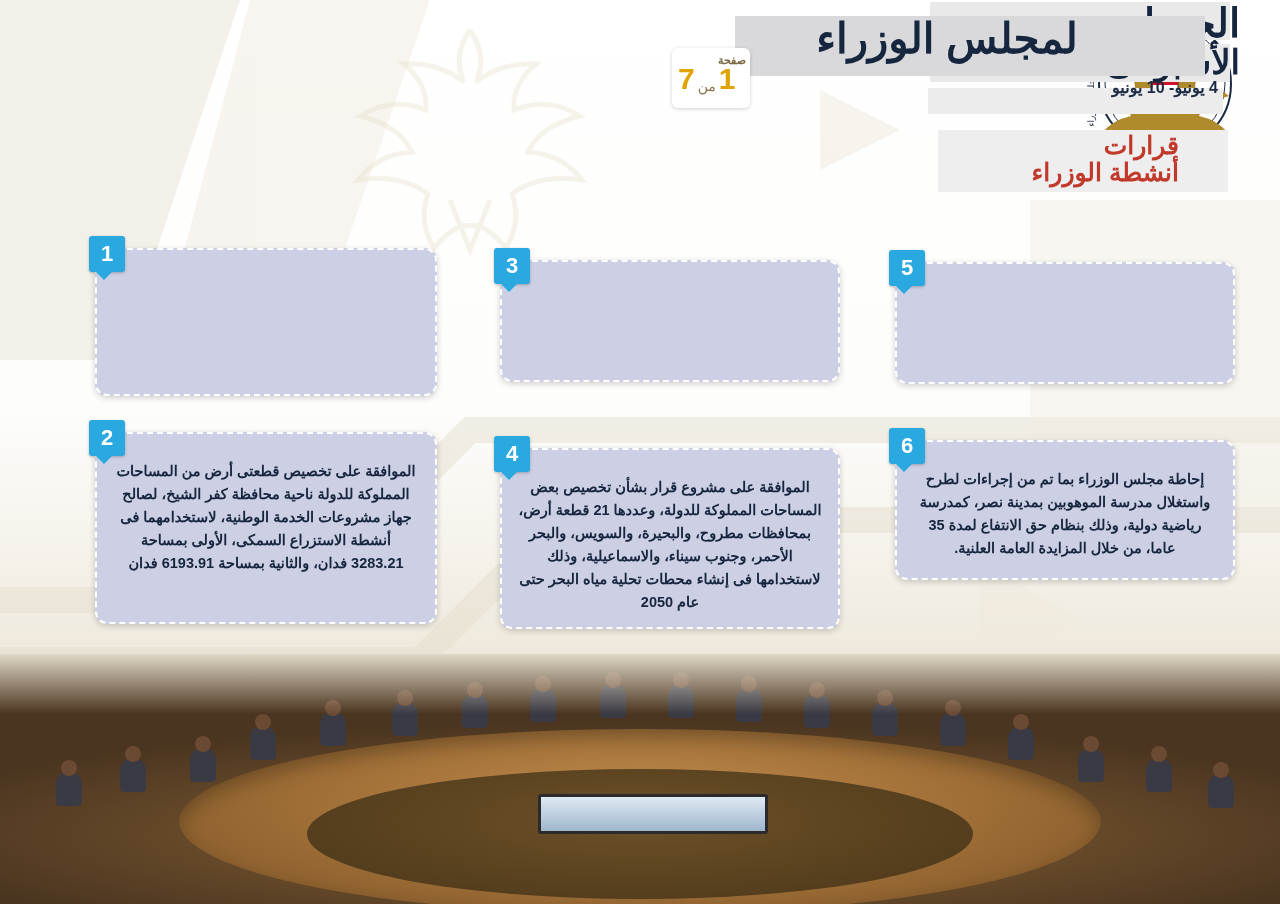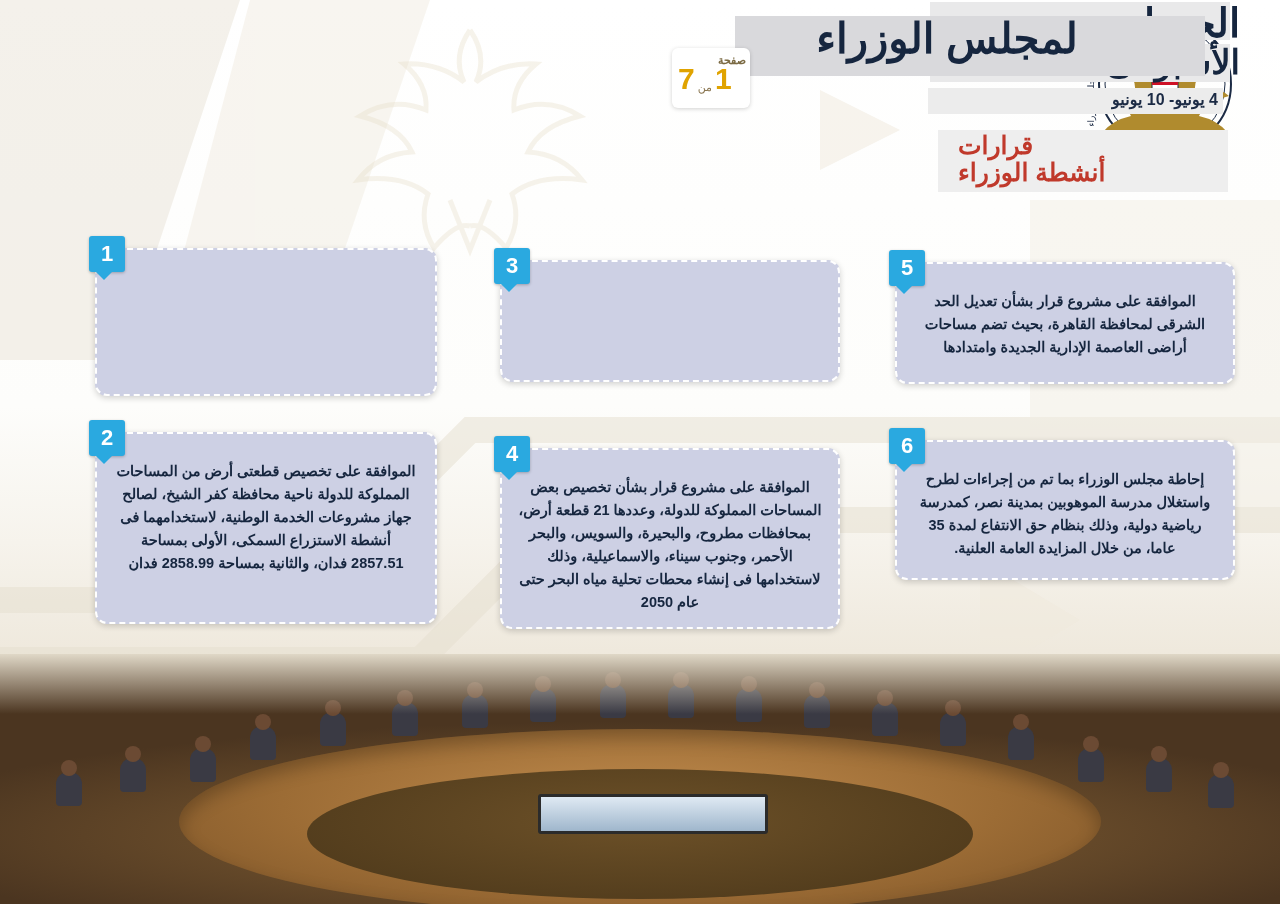--- a/index.html
+++ b/index.html
@@ -59,23 +59,23 @@
     direction: rtl;
   }
   .sect-band {
     position: absolute;
     left: 938px; top: 130px;
     width: 290px; height: 62px;
     background: #eeeeee;
   }
   .sect-text {
     position: absolute;
-    left: 958px; top: 131px;
+    left: 919px; top: 131px;
     width: 260px;
-    text-align: left;
+    text-align: right;
     font-size: 25px; font-weight: bold; color: #c0392b;
     line-height: 1.16;
     direction: rtl;
   }
 
   
   .page-badge {
     position: absolute;
     left: 672px; top: 48px;
     width: 78px; height: 60px;
@@ -89,21 +89,21 @@
     right: 4px; top: 6px;
     font-size: 11px; color: #7b6a43; font-weight: bold; text-align: center;
   }
   .page-badge .nums {
     position: absolute;
     left: 6px; top: 16px;
     display: flex; align-items: flex-end; gap: 3px;
     direction: ltr;
   }
   .page-badge .cur { font-size: 30px; color: #e0a300; font-weight: bold; line-height: 1; }
-  .page-badge .of { font-size: 11px; color: #8a7650; }
+  .page-badge .of { font-size: 14px; color: #8a7650; }
   .page-badge .tot { font-size: 30px; color: #e0a300; font-weight: bold; line-height: 1; }
 
   
   .card {
     position: absolute;
     background: #cdd0e4;
     border: 2px dashed #ffffff;
     border-radius: 12px;
     box-shadow: 0 2px 6px rgba(0,0,0,.18);
     padding: 26px 16px 14px 16px;
@@ -301,56 +301,55 @@
   <div style="position:absolute; left:930px; top:2px; width:300px; height:38px; background:#e9e9ea;"></div>
   <div style="position:absolute; left:930px; top:44px; width:300px; height:38px; background:#e9e9ea;"></div>
 
   <div class="hdr-line t-hasad" style="left:auto; right:40px; top:0px;">الحصاد</div>
   <div class="hdr-line" style="right:40px; top:42px; font-size:34px; font-weight:bold; color:#16263f;">الأسبوعى</div>
 
   <div style="position:absolute; left:735px; top:16px; width:470px; height:60px; background:#d9d9dc;"></div>
   <div style="position:absolute; left:735px; top:14px; width:424px; text-align:center; font-size:42px; font-weight:bold; color:#16263f; direction:rtl;">لمجلس الوزراء</div>
 
   <div class="date-band"></div>
-  <div class="date-text" style="left:auto; right:62px; top:90px; width:290px; text-align:right;">4 يونيو- 10 يونيو</div>
+  <div class="date-text" style="left:auto; right:62px; top:78px; width:290px; text-align:right;">4 يونيو- 10 يونيو</div>
 
   <div class="sect-band"></div>
   <div class="sect-text">قرارات</div>
   <div class="sect-text" style="top:158px;">أنشطة الوزراء</div>
 
   <div class="page-badge">
     <span class="lbl">صفحة</span>
     <span class="nums">
       <span class="tot">7</span>
       <span class="of">من</span>
       <span class="cur">1</span>
     </span>
   </div>
 
   <div class="card" id="card1">
     <div class="card-num">1</div>
   </div>
 
   <div class="card" id="card2">
     <div class="card-num">2</div>
-    <div class="card-text">الموافقة على تخصيص قطعتى أرض من المساحات المملوكة للدولة ناحية محافظة كفر الشيخ، لصالح جهاز مشروعات الخدمة الوطنية، لاستخدامهما فى أنشطة الاستزراع السمكى، الأولى بمساحة 2857.51 فدان، والثانية بمساحة 2858.99 فدان</div>
+    <div class="card-text">الموافقة على تخصيص قطعتى أرض من المساحات المملوكة للدولة ناحية محافظة كفر الشيخ، لصالح جهاز مشروعات الخدمة الوطنية، لاستخدامهما فى أنشطة الاستزراع السمكى، الأولى بمساحة 3283.21 فدان، والثانية بمساحة 6193.91 فدان</div>
   </div>
 
   <div class="card" id="card3">
     <div class="card-num">3</div>
   </div>
 
   <div class="card" id="card4">
     <div class="card-num">4</div>
     <div class="card-text">الموافقة على مشروع قرار بشأن تخصيص بعض المساحات المملوكة للدولة، وعددها 21 قطعة أرض، بمحافظات مطروح، والبحيرة، والسويس، والبحر الأحمر، وجنوب سيناء، والاسماعيلية، وذلك لاستخدامها فى إنشاء محطات تحلية مياه البحر حتى عام 2050</div>
   </div>
 
   <div class="card" id="card5">
     <div class="card-num">5</div>
-    <div class="card-text">الموافقة على مشروع قرار بشأن تعديل الحد الشرقى لمحافظة القاهرة، بحيث تضم مساحات أراضى العاصمة الإدارية الجديدة وامتدادها</div>
   </div>
 
   <div class="card" id="card6">
     <div class="card-num">6</div>
     <div class="card-text">إحاطة مجلس الوزراء بما تم من إجراءات لطرح واستغلال مدرسة الموهوبين بمدينة نصر، كمدرسة رياضية دولية، وذلك بنظام حق الانتفاع لمدة 35 عاما، من خلال المزايدة العامة العلنية.</div>
   </div>
 
 </div>
 
 </body></html>

